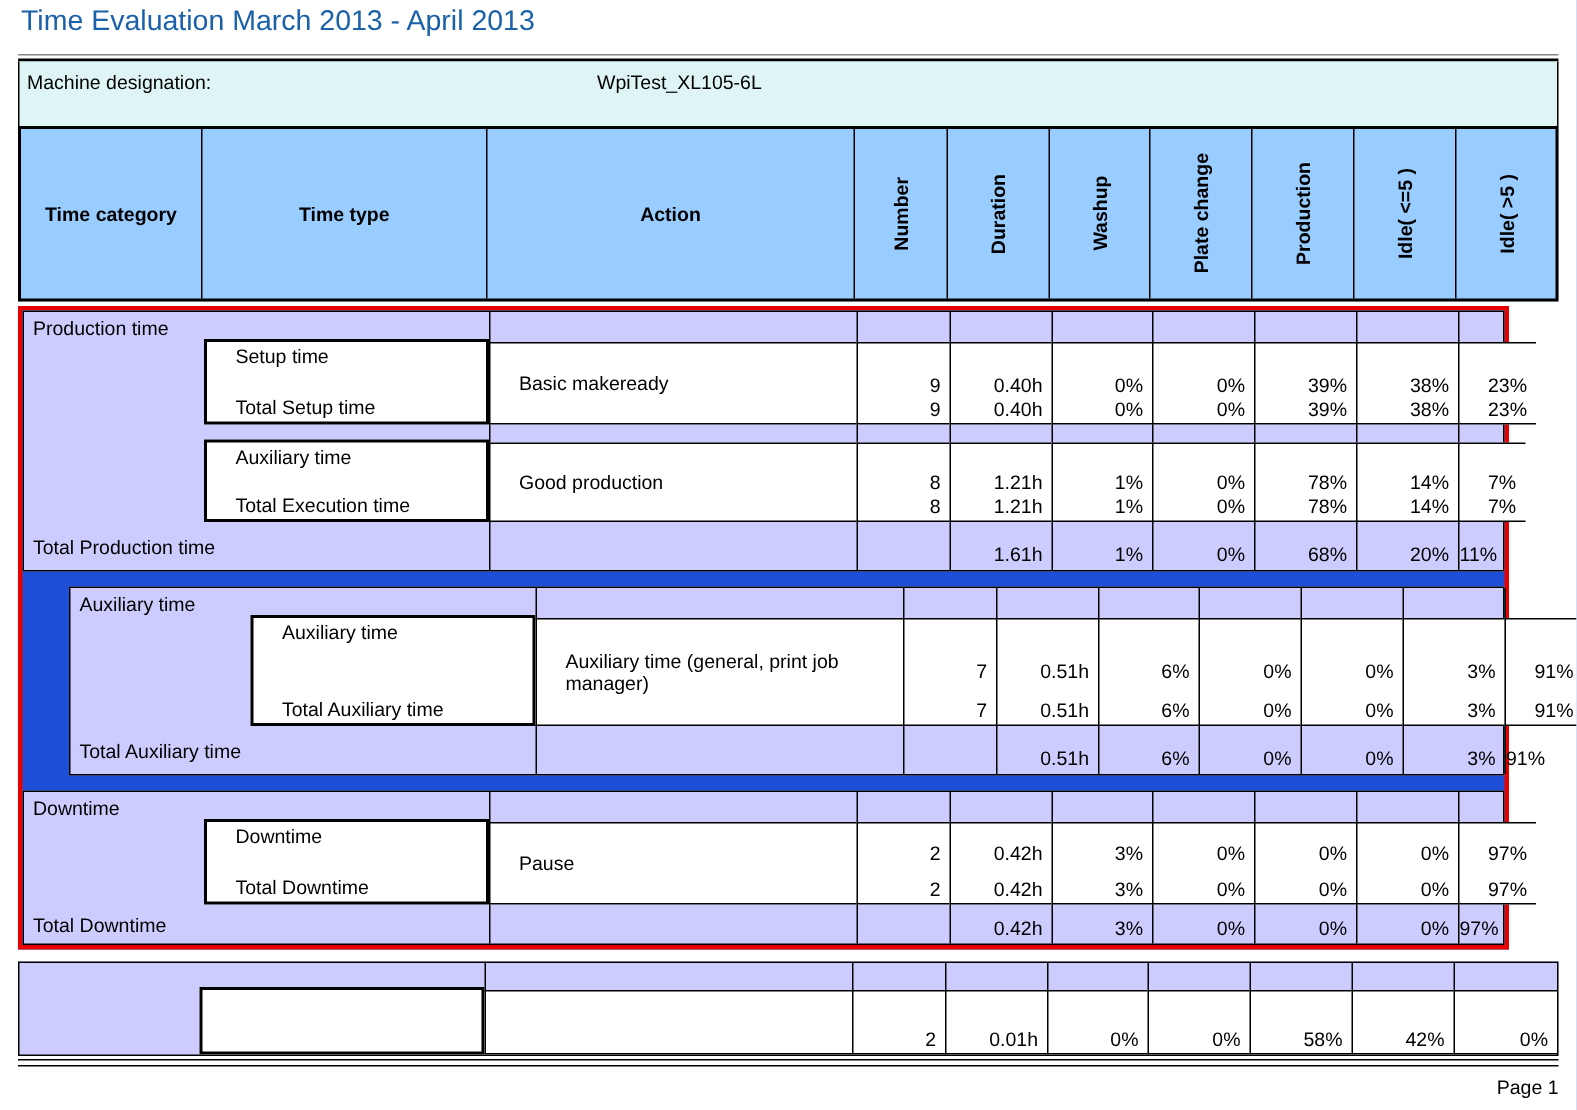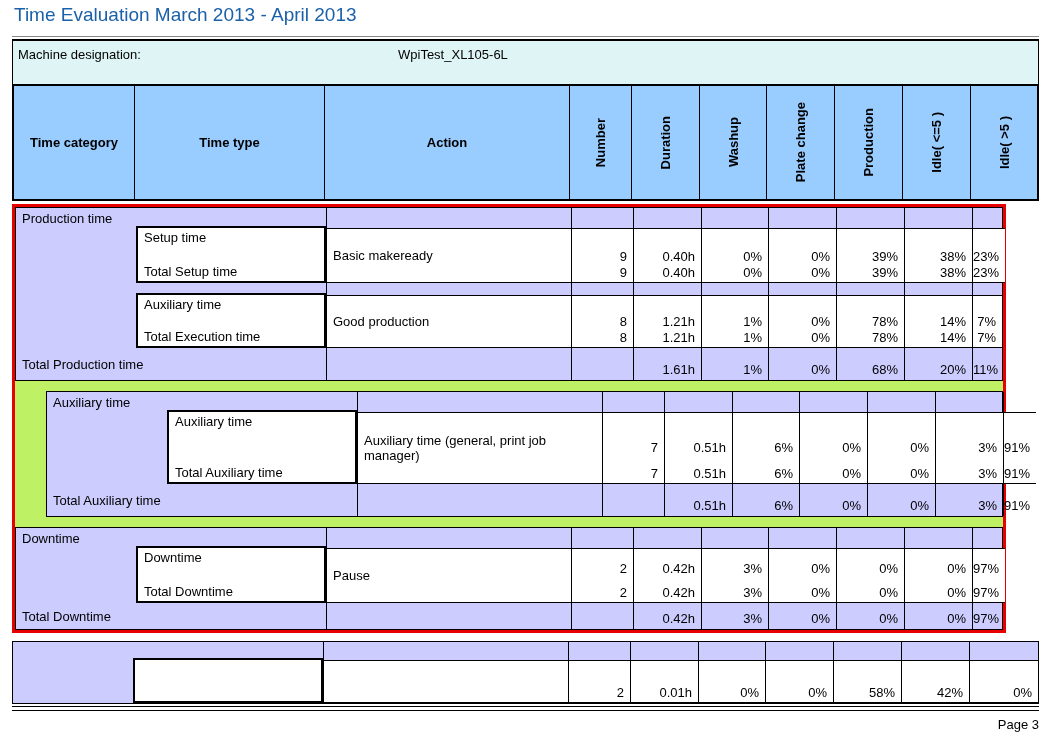--- a/index.html
+++ b/index.html
@@ -22,33 +22,33 @@
   .cols { display:grid; grid-template-columns:120px 190px 245px 62px 68px 67px 68px 68px 68px 1fr; }
 
   .thead { position:absolute; left:12px; top:84px; width:1027px; height:117px;
            background:#99CCFF; border:2px solid #000; box-sizing:border-box;
            font-weight:bold; font-size:13px; }
   .hcell { display:flex; align-items:center; justify-content:center; text-align:center; }
   .b { border-left:1px solid #000; }
   .vspan { writing-mode:vertical-rl; transform:rotate(180deg); white-space:nowrap; }
 
   .red-frame { position:absolute; left:12px; top:204px; width:994px; height:429px;
-               border:3px solid #E80000; background:#bef264; box-sizing:border-box; }
+               border:3px solid #E80000; background:#1d4ed8; box-sizing:border-box; }
   .group-block { background:#CCCCFF; border:1px solid #000; box-sizing:border-box;
                  display:flex; flex-direction:column; font-size:13px; }
   .red-frame .group-block { margin-bottom:10px; }
   .red-frame .group-block:last-child { margin-bottom:16px; }
   .g-prod { height:174px; } .g-aux { height:126px;margin-left:31px; } .g-down { height:103px; }
 
   .g-row { flex:none; }
   .label-row { height:20px; }
   .label-row .cell, .spacer-row .cell, .total-row .cell { height:100%; box-sizing:border-box; }
   .cat-cell { grid-column:1 / 3; padding-left:6px; display:flex; align-items:center; }
 
-  .content-row .cell { box-sizing:border-box; }
+  .content-row .cell { box-sizing:border-box;padding-left:19px; }
   .type-cell { background:#fff; border:2px solid #000; margin-top:-2px;
                display:flex; flex-direction:column; justify-content:space-between;
                padding:2px 6px; }
   .wcell { background:#fff; border-left:1px solid #000; border-top:1px solid #000;
            border-bottom:1px solid #000; }
   .action-cell { display:flex; align-items:center; padding:0 8px 0 6px; }
   .num-cell { display:flex; flex-direction:column; justify-content:flex-end;
               align-items:flex-end; padding:0 6px 1px 0; line-height:16px; }
   .spacer-row { height:12px; }
   .total-row { flex:1; }
@@ -416,15 +416,15 @@
       <div class="cell wcell num-cell">
           <span class="dv">42%</span>
         </div>
       <div class="cell wcell num-cell">
           <span class="dv">0%</span>
         </div>
     </div>
   </div>
 
   <div class="rule footer-rule"></div>
-  <div class="page-num">Page 3</div>
+  <div class="page-num">Page 1</div>
 
 </div>
 
 </body></html>

